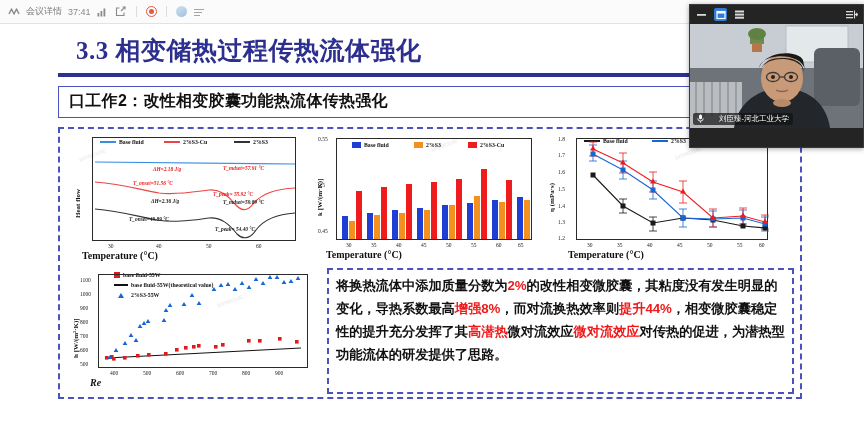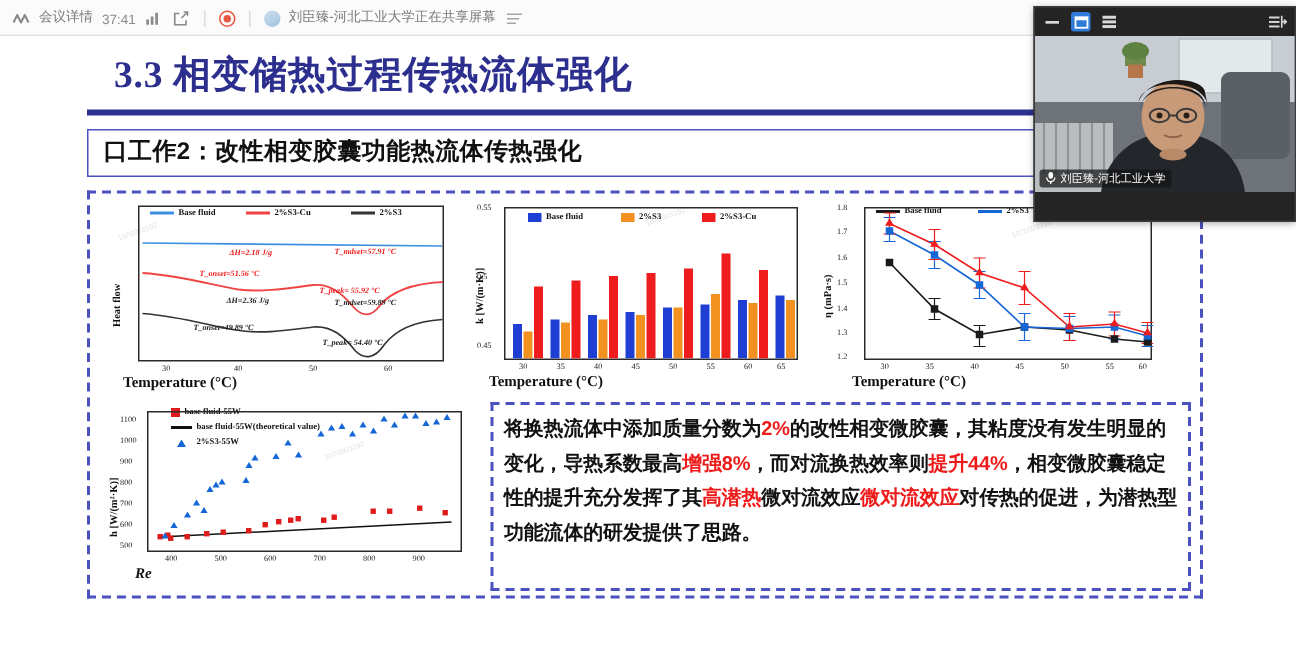--- a/index.html
+++ b/index.html
@@ -9,21 +9,21 @@
     background: #f1f1f1; overflow: hidden;
   }
   #app { position: relative; width: 864px; height: 446px; background: #fff; }
 
   
   .topbar {
     position: absolute; left: 0; top: 0; width: 864px; height: 24px;
     background: #fbfbfb; border-bottom: 1px solid #e2e2e2;
     display: flex; align-items: center; padding: 0 8px; gap: 6px;
   }
-  .tb-left { display: flex; align-items: flex-end; gap: 6px; }
+  .tb-left { display: flex; align-items: center; gap: 6px; }
   .tb-txt { font-size: 9px; color: #7a7a7a; white-space: nowrap; }
   .tb-timer { font-size: 9px; color: #8a8a8a; font-family: "Liberation Sans", sans-serif; }
   .tb-sep { width: 1px; height: 11px; background: #dcdcdc; margin: 0 3px; }
   .tb-ic { width: 12px; height: 12px; display: inline-flex; align-items: center; justify-content: center; }
   .tb-ic svg { display: block; }
   .rec-dot {
     width: 11px; height: 11px; border-radius: 50%;
     border: 1.6px solid #e8573f; display: inline-flex; align-items: center; justify-content: center;
   }
   .rec-dot i { width: 5px; height: 5px; border-radius: 50%; background: #e8573f; display: block; }
@@ -126,21 +126,21 @@
   .vp-btn.active { background: #2f7bd8; border-radius: 2px; }
   .vp-spacer { flex: 1; }
   .vp-speaker {
     height: 18px; display: flex; align-items: center; gap: 5px; padding: 0 6px;
     border-top: 1px solid #3a3a3a; border-bottom: 1px solid #3a3a3a;
   }
   .vp-speaker .lbl { font-size: 8px; color: #e6e6e6; white-space: nowrap; overflow: hidden; }
   .vp-video { position: relative; height: 104px; overflow: hidden; background: #3b4149; }
   .vp-scene { position: absolute; inset: 0; }
   .vp-name {
-    position: absolute; left: 3px; bottom: 3px; display: flex; align-items: flex-start; gap: 3px;
+    position: absolute; left: 3px; bottom: 3px; display: flex; align-items: flex-start; gap: 15px;
     background: rgba(20,20,20,.72); padding: 1px 4px; border-radius: 2px;
   }
   .vp-name span { font-size: 7.5px; color: #fff; white-space: nowrap; }
 
   
   .botbar {
     position: absolute; left: 0; bottom: 0; width: 864px; height: 24px;
     background: #f4f4f4; border-top: 1px solid #e0e0e0; display: flex; align-items: center;
   }
   .share-pill {
@@ -176,21 +176,20 @@
             <path d="M10 1 L6 5" stroke="#8a8a8a" stroke-width="1.1" fill="none"></path>
             <path d="M9 6.5 V9.5 H1.5 V2 H4.5" stroke="#8a8a8a" stroke-width="1.1" fill="none"></path>
           </svg>
       </span>
       <span class="tb-sep"></span>
       <span class="rec-dot">
           <i></i>
         </span>
       <span class="tb-sep"></span>
       <span class="avatar-sm"></span>
-      <span class="tb-txt">刘臣臻-河北工业大学正在共享屏幕</span>
       <span class="tb-ic">
         <svg width="10" height="8" viewBox="0 0 10 8">
           <rect x="0" y="1" width="10" height="1" fill="#a5a5a5"></rect>
           <rect x="0" y="4" width="8" height="1" fill="#a5a5a5"></rect>
           <rect x="0" y="7" width="6" height="1" fill="#a5a5a5"></rect>
         </svg>
       </span>
     </div>
 
     <div class="tb-right">

